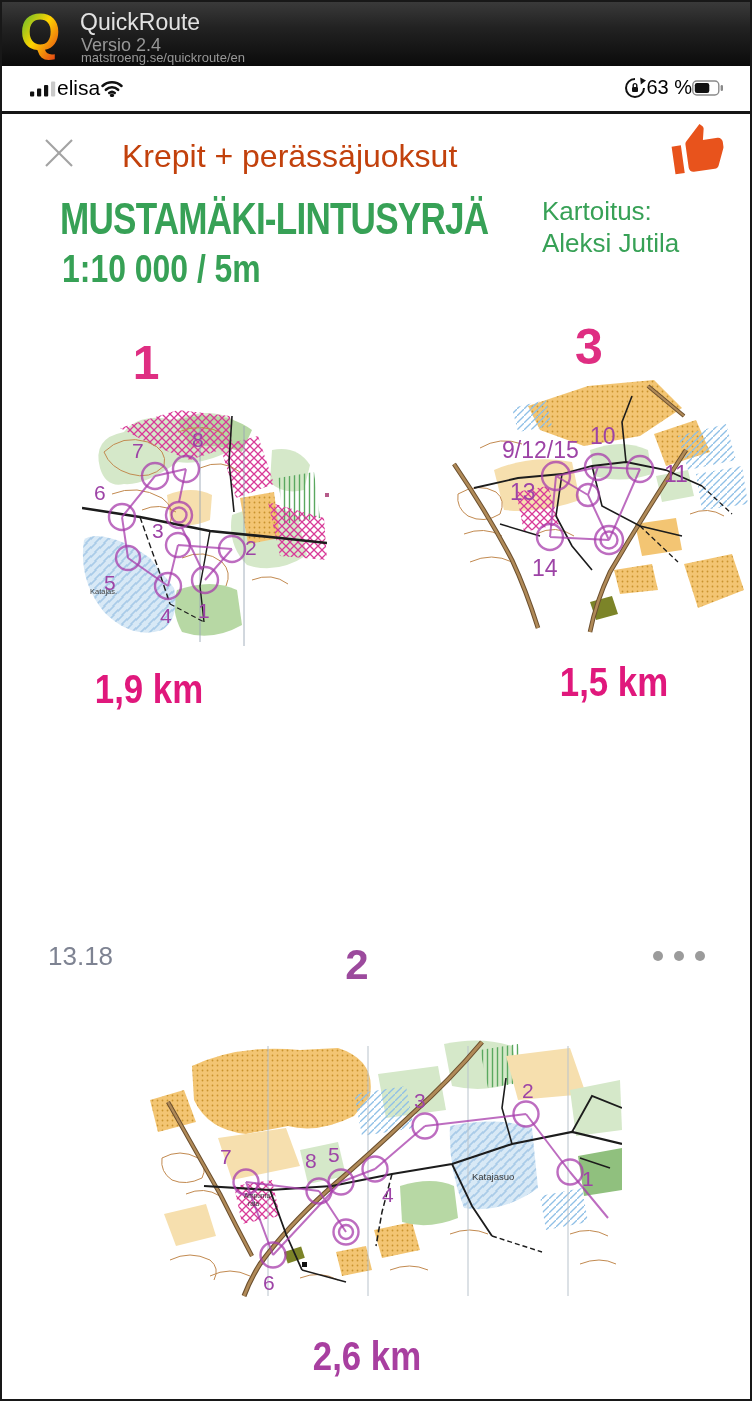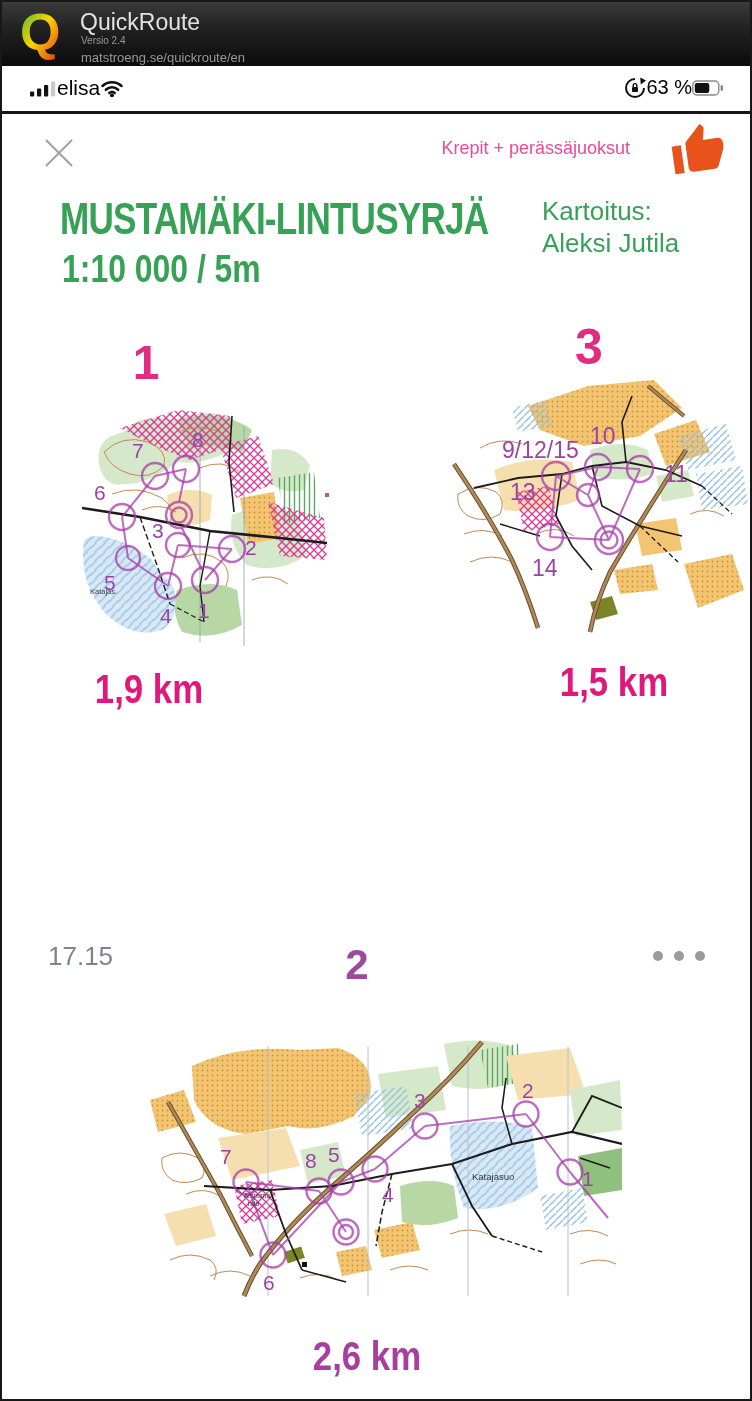--- a/index.html
+++ b/index.html
@@ -4,35 +4,35 @@
 <style>
   html,body{margin:0;padding:0;background:#ffffff;}
   #screen{position:relative;width:752px;height:1401px;background:#fff;border:2px solid #181818;
           box-sizing:border-box;overflow:hidden;font-family:"Liberation Sans",sans-serif;}
 
   
   .banner{position:absolute;left:0;top:0;width:100%;height:64px;
           background:linear-gradient(180deg,#3a3a3a 0%,#222 40%,#0b0b0b 100%);}
   .banner .logo{position:absolute;left:16px;top:2px;}
   .banner .app-name{position:absolute;left:78px;top:7px;font-size:23px;color:#e2e2e2;}
-  .banner .version{position:absolute;left:79px;top:33px;font-size:10px;color:#979797;}
+  .banner .version{position:absolute;left:79px;top:33px;font-size:18px;color:#979797;}
   .banner .url{position:absolute;left:79px;top:48px;font-size:13px;color:#979797;}
 
   
   .statusbar{position:absolute;left:0;top:64px;width:100%;height:45px;background:#fff;border-bottom:3px solid #161616;}
   .sb-left{position:absolute;left:28px;top:10px;display:flex;align-items:center;}
   .sb-carrier{font-size:21px;color:#000;}
   .sb-time{position:absolute;left:0;right:0;top:11px;text-align:center;font-size:21px;font-weight:700;color:#000;margin-top:36px;}
   .sb-right{position:absolute;right:26px;top:10px;display:flex;align-items:center;gap:0;}
   .sb-batt-label{font-size:20px;color:#000;}
 
   
   .vheader{position:absolute;left:0;top:112px;width:100%;height:79px;background:#fff;}
   .vclose{position:absolute;left:34px;top:16px;width:46px;height:46px;cursor:pointer;}
-  .vtitle{position:absolute;left:120px;right:120px;top:24px;text-align:right;font-size:18px;color:#ec4899;white-space:nowrap;}
+  .vtitle{position:absolute;left:120px;right:120px;top:24px;text-align:left;font-size:32px;color:#c2410c;white-space:nowrap;}
   .vlike{position:absolute;right:24px;top:8px;width:56px;height:56px;transform:rotate(-8deg);cursor:pointer;}
 
   
   .photo{position:absolute;left:0;top:191px;width:100%;height:1208px;background:#fff;}
   .sheet-title{position:absolute;left:58px;top:0px;font-size:45px;font-weight:700;color:#37a156;
                transform:scaleX(.78);transform-origin:left;white-space:nowrap;letter-spacing:-1px;}
   .sheet-scale{position:absolute;left:60px;top:55px;font-size:38px;font-weight:700;color:#37a156;
                transform:scaleX(.84);transform-origin:left;white-space:nowrap;}
   .credits{position:absolute;left:540px;top:2px;font-size:26px;color:#37a156;line-height:32px;}
 
@@ -286,21 +286,21 @@
       <g fill="#9d43a6" font-size="23">
         <text x="62" y="84">9/12/15</text>
         <text x="150" y="70">10</text>
         <text x="224" y="108">11</text>
         <text x="70" y="126">13</text>
         <text x="92" y="202">14</text>
       </g>
     </svg>
     <div class="km km3">1,5 km</div>
 
-    <div class="meta-time">17.15</div>
+    <div class="meta-time">13.18</div>
     <svg class="meta-dots" viewBox="0 0 62 22">
       <g fill="#9b9b9b">
         <circle cx="8" cy="11" r="5"></circle>
         <circle cx="29" cy="11" r="5"></circle>
         <circle cx="50" cy="11" r="5"></circle>
       </g>
     </svg>
 
     <svg class="map-svg map2" viewBox="0 0 472 268">
       <defs>

